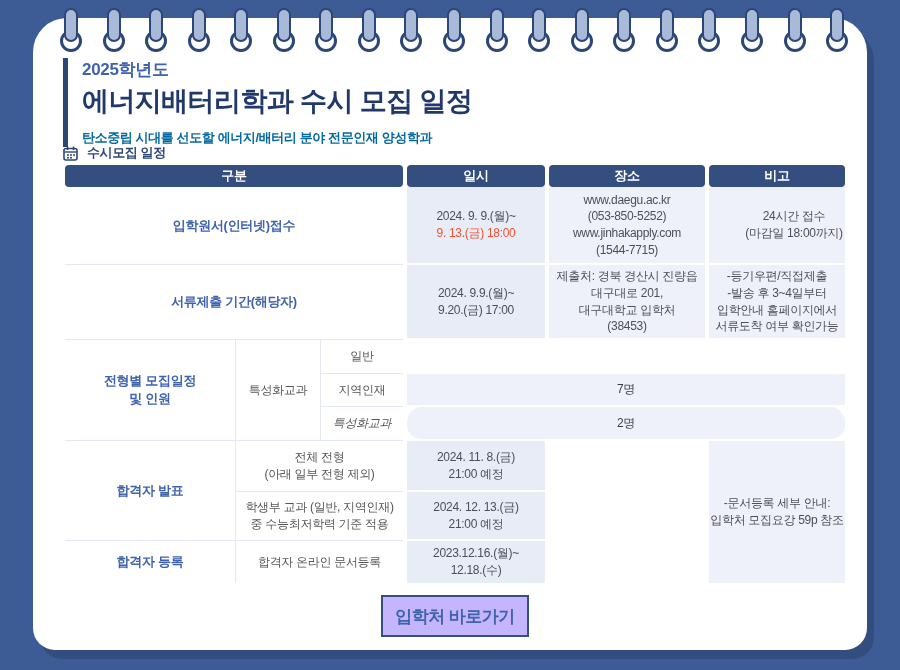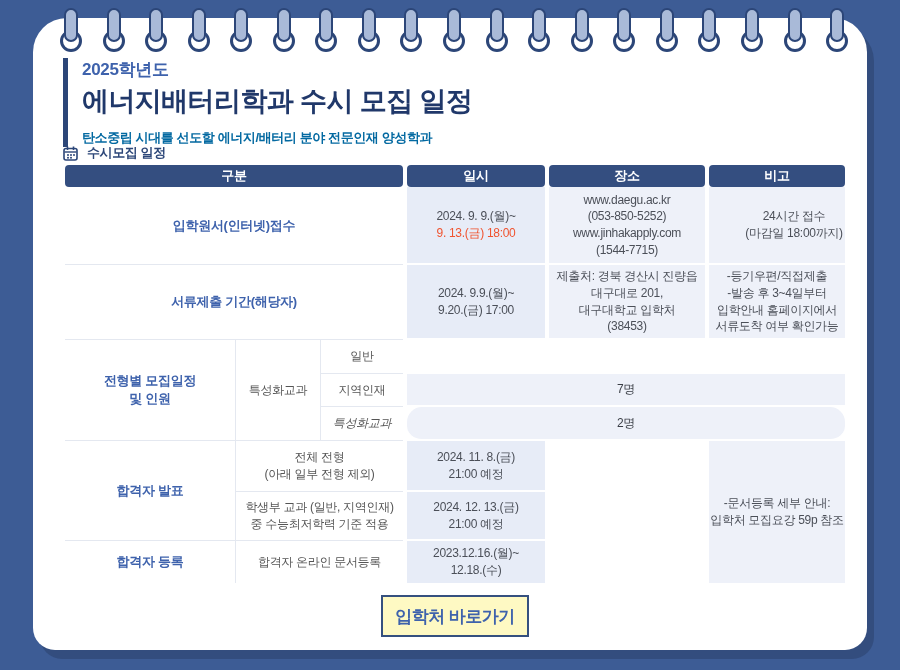--- a/index.html
+++ b/index.html
@@ -69,21 +69,21 @@
   .c-quota-s0{grid-area:4/3/5/4;} .c-quota-s1{grid-area:5/3/6/4;} .c-quota-s2{grid-area:6/3/7/4;font-style:italic;}
   .c-quota-n0{grid-area:4/5/5/10;} .c-quota-n1{grid-area:5/5/6/10;} .c-quota-n2{grid-area:6/5/7/10;border-radius:15px;}
   .c-ann-cat{grid-area:7/1/9/2;}
   .c-ann-l0{grid-area:7/2/8/4;} .c-ann-l1{grid-area:8/2/9/4;}
   .c-ann-d0{grid-area:7/5/8/6;} .c-ann-d1{grid-area:8/5/9/6;}
   .c-ann-place{grid-area:7/7/10/8;} .c-ann-note{grid-area:7/9/10/10;}
   .c-reg-cat{grid-area:9/1/10/2;} .c-reg-label{grid-area:9/2/10/4;} .c-reg-date{grid-area:9/5/10/6;}
   
   .go-button{
     position:absolute;left:348px;top:577px;width:148px;height:42px;
-    background:#fef9c3;border:2px solid #35507f;box-sizing:border-box;
+    background:#c4b5fd;border:2px solid #35507f;box-sizing:border-box;
     display:flex;align-items:center;justify-content:center;cursor:pointer;
     font-size:17px;font-weight:700;color:var(--cat,#3e62ac);letter-spacing:-0.5px;
   }
 </style>
 </head>
 <body>
 
 <div class="page">
 
   <div class="title-block">

